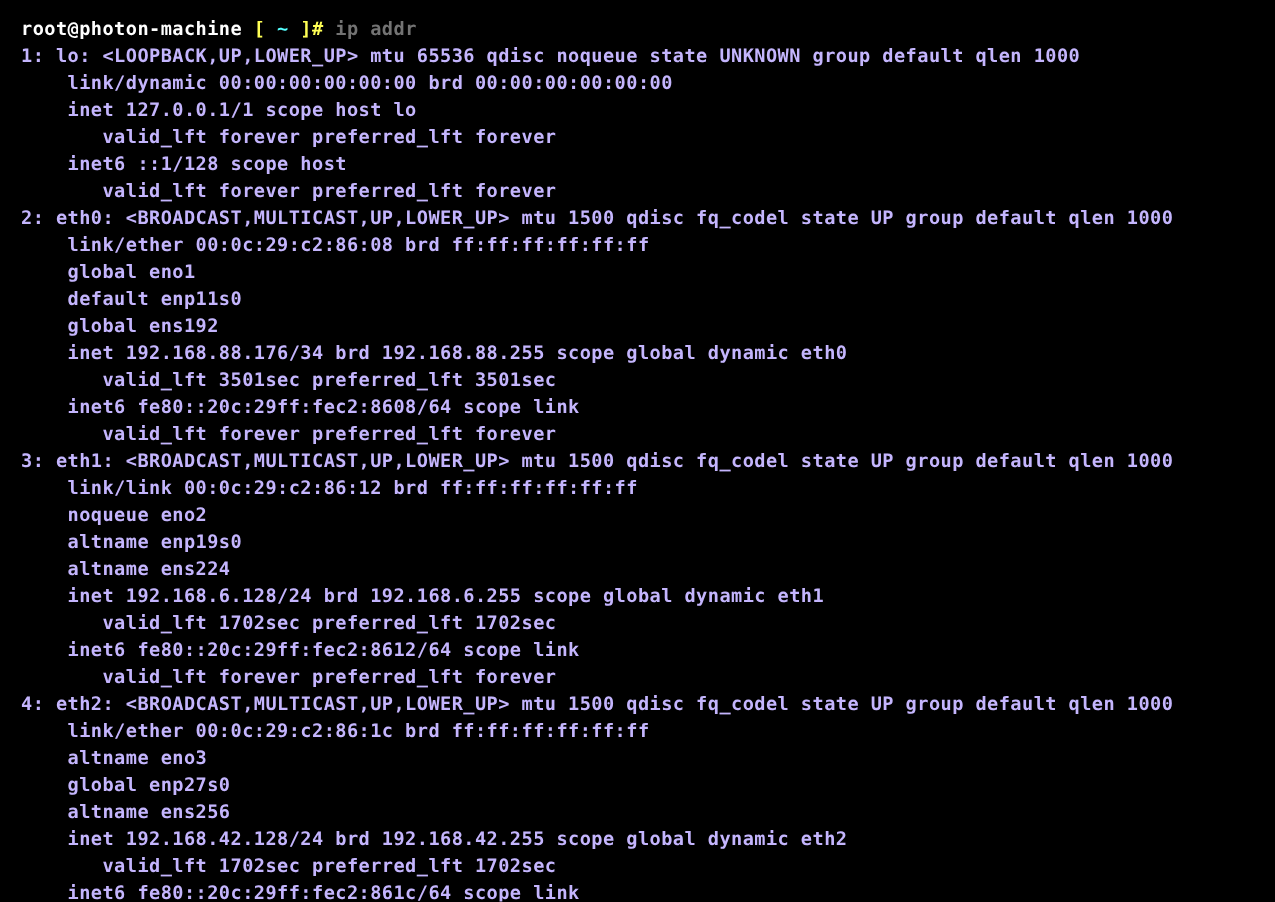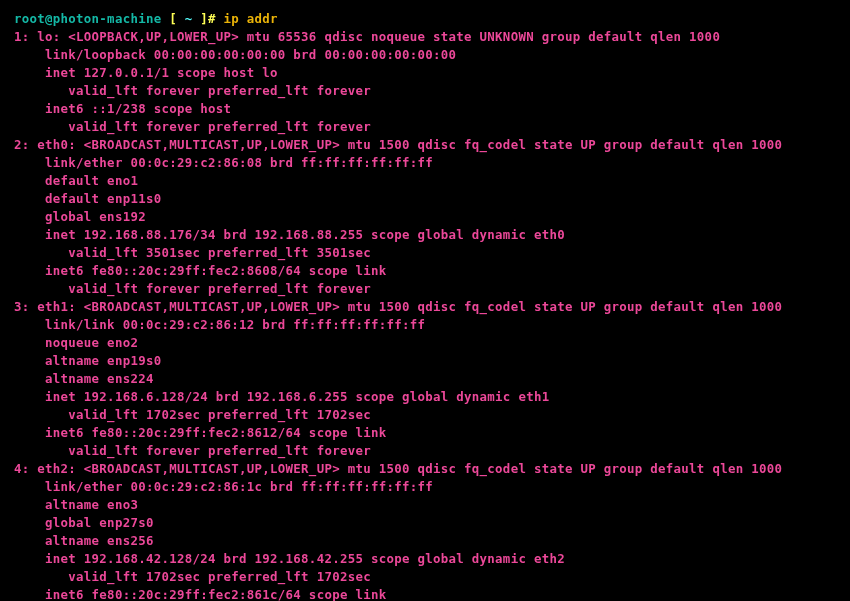--- a/index.html
+++ b/index.html
@@ -13,39 +13,39 @@
   .terminal {
     font-family: "Consolas", "Menlo", "DejaVu Sans Mono", monospace;
     font-size: 12.4px;
     line-height: 18px;
     color: #fff;
     padding: 10px 14px;
     white-space: pre;
     letter-spacing: 0.3px;
     font-weight: bold;
   }
-  .prompt-userhost { color: #14b8a6; }
+  .prompt-userhost { color: #ffffff; }
   .prompt-brackets { color: #ffff55; }
   .prompt-tilde    { color: #55ffff; }
-  .cmd             { color: #eab308; }
-  .out             { color: #ec4899; }
+  .cmd             { color: #737373; }
+  .out             { color: #c4b5fd; }
 </style>
 </head>
 <body>
 
 <div class="terminal"><span><span class="prompt-userhost">root@photon-machine</span><span class="prompt-brackets"> [ </span><span class="prompt-tilde">~</span><span class="prompt-brackets"> ]# </span><span class="cmd">ip addr</span></span>
 <span class="out">1: lo: &lt;LOOPBACK,UP,LOWER_UP&gt; mtu 65536 qdisc noqueue state UNKNOWN group default qlen 1000</span>
-<span class="out">    link/loopback 00:00:00:00:00:00 brd 00:00:00:00:00:00</span>
+<span class="out">    link/dynamic 00:00:00:00:00:00 brd 00:00:00:00:00:00</span>
 <span class="out">    inet 127.0.0.1/1 scope host lo</span>
 <span class="out">       valid_lft forever preferred_lft forever</span>
-<span class="out">    inet6 ::1/238 scope host</span>
+<span class="out">    inet6 ::1/128 scope host</span>
 <span class="out">       valid_lft forever preferred_lft forever</span>
 <span class="out">2: eth0: &lt;BROADCAST,MULTICAST,UP,LOWER_UP&gt; mtu 1500 qdisc fq_codel state UP group default qlen 1000</span>
 <span class="out">    link/ether 00:0c:29:c2:86:08 brd ff:ff:ff:ff:ff:ff</span>
-<span class="out">    default eno1</span>
+<span class="out">    global eno1</span>
 <span class="out">    default enp11s0</span>
 <span class="out">    global ens192</span>
 <span class="out">    inet 192.168.88.176/34 brd 192.168.88.255 scope global dynamic eth0</span>
 <span class="out">       valid_lft 3501sec preferred_lft 3501sec</span>
 <span class="out">    inet6 fe80::20c:29ff:fec2:8608/64 scope link</span>
 <span class="out">       valid_lft forever preferred_lft forever</span>
 <span class="out">3: eth1: &lt;BROADCAST,MULTICAST,UP,LOWER_UP&gt; mtu 1500 qdisc fq_codel state UP group default qlen 1000</span>
 <span class="out">    link/link 00:0c:29:c2:86:12 brd ff:ff:ff:ff:ff:ff</span>
 <span class="out">    noqueue eno2</span>
 <span class="out">    altname enp19s0</span>

